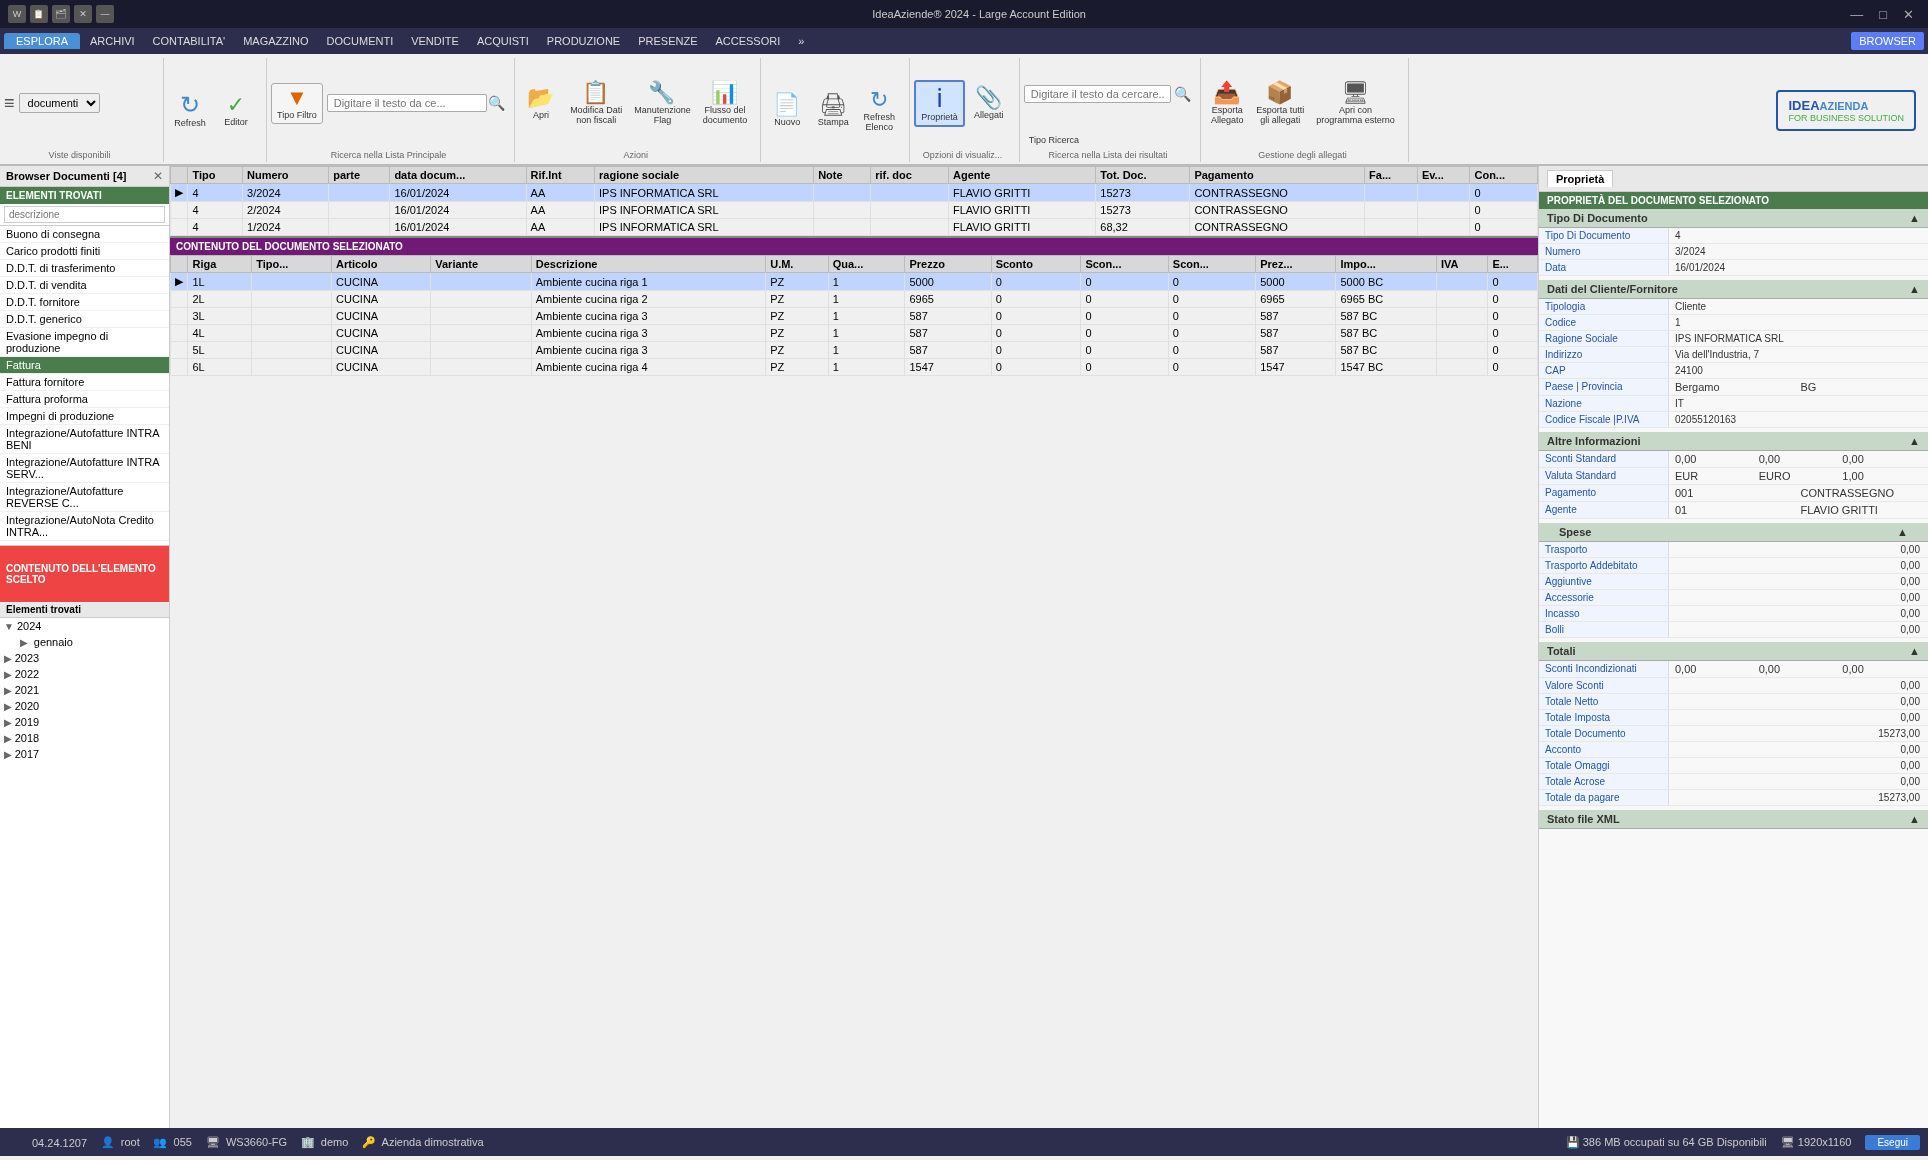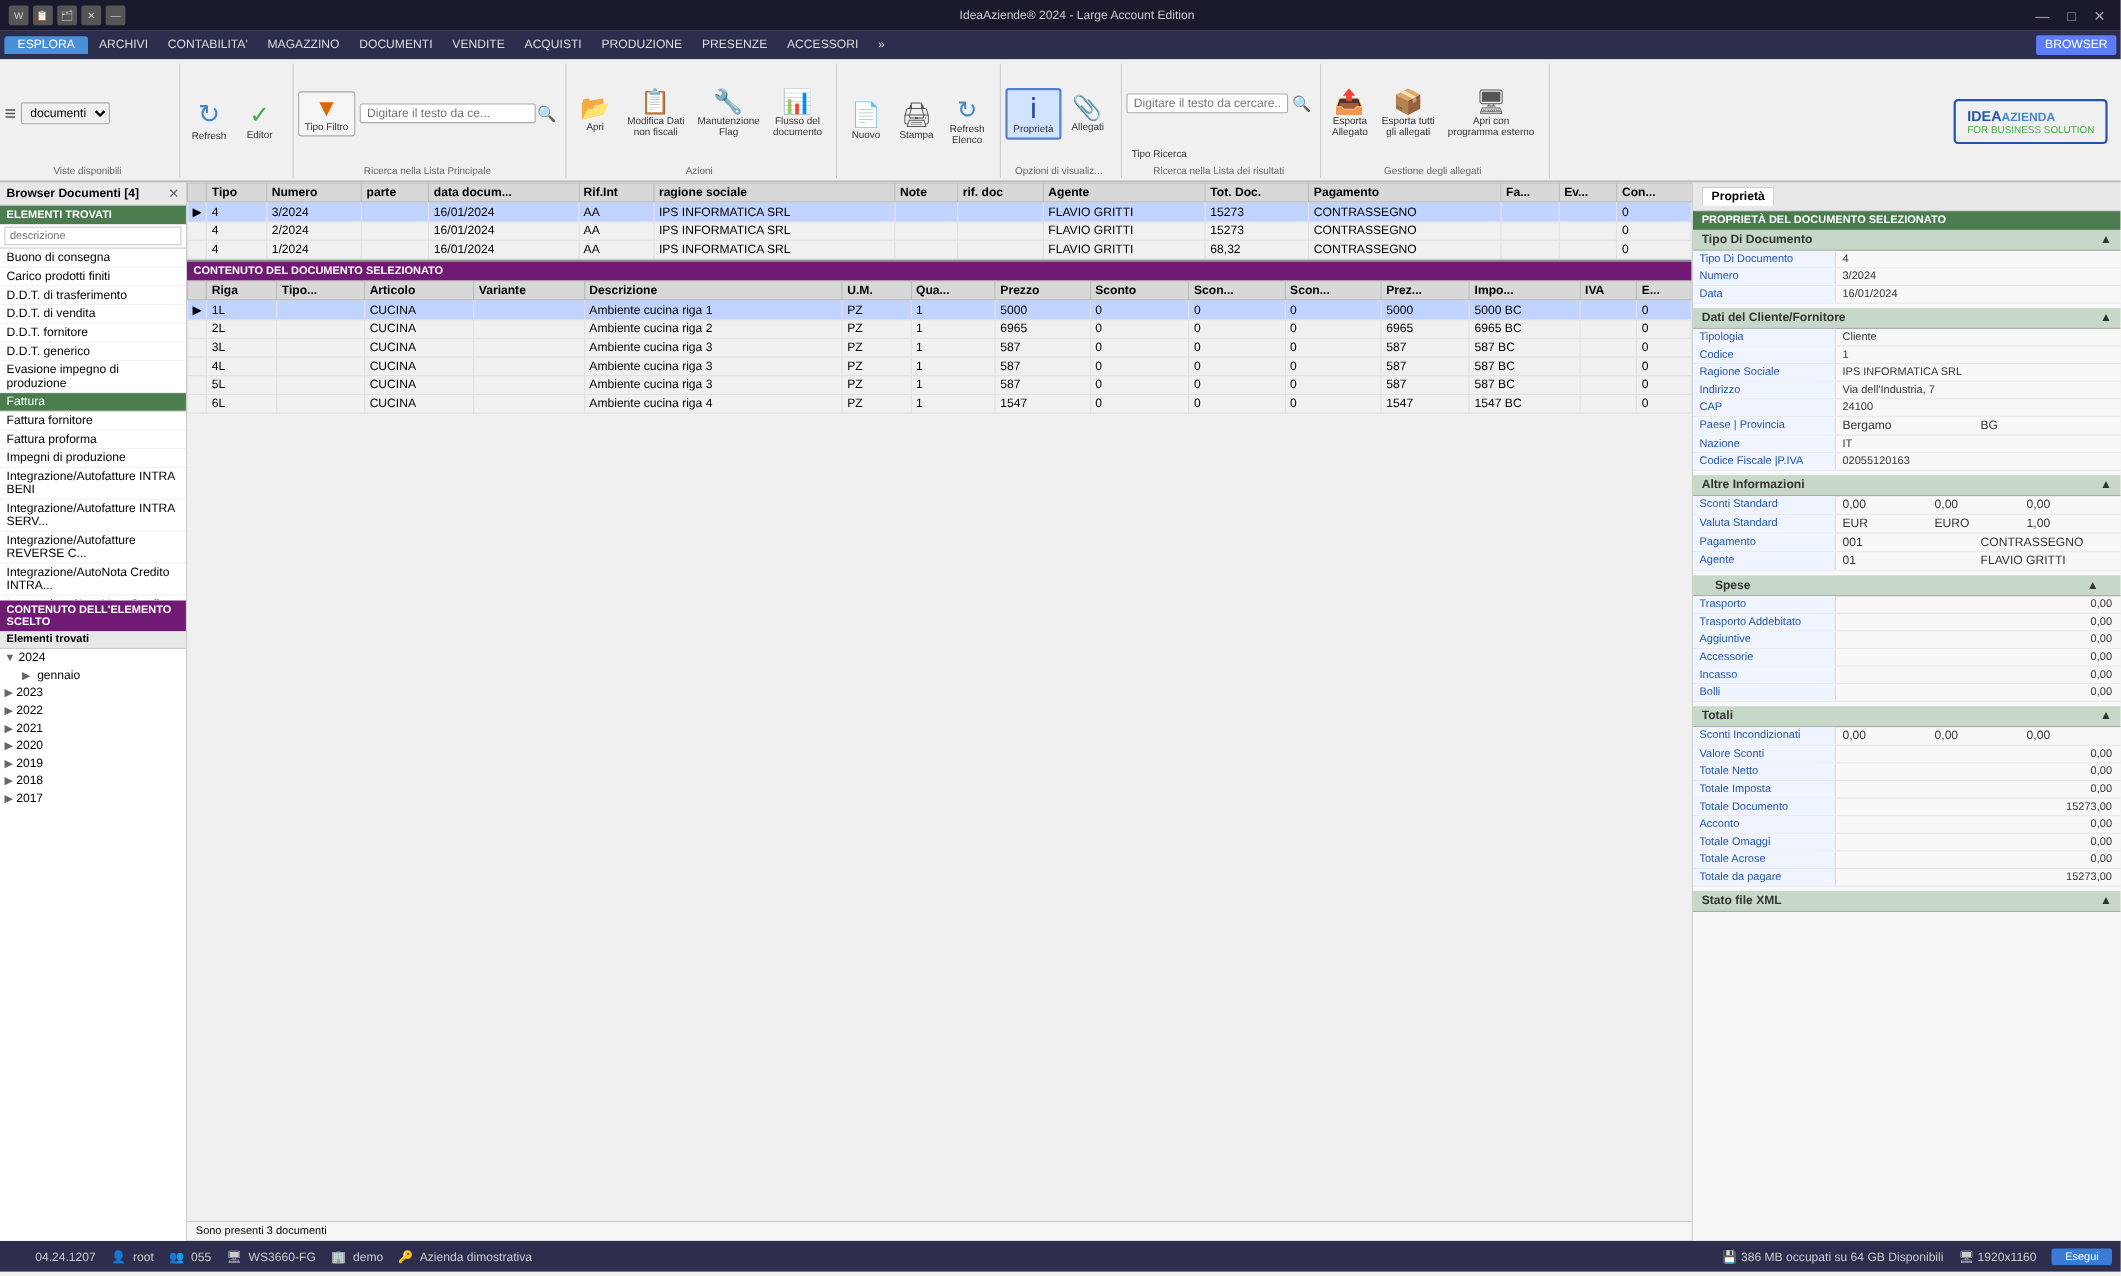--- a/index.html
+++ b/index.html
@@ -259,21 +259,21 @@
       <div class="list-item">Fattura proforma</div>
       <div class="list-item">Impegni di produzione</div>
       <div class="list-item">Integrazione/Autofatture INTRA BENI</div>
       <div class="list-item">Integrazione/Autofatture INTRA SERV...</div>
       <div class="list-item">Integrazione/Autofatture REVERSE C...</div>
       <div class="list-item">Integrazione/AutoNota Credito INTRA...</div>
       <div class="list-item">Integrazione/AutoNota Credito INTRA...</div>
 
     </div>
 
-    <div style="background:#701a75; color:white; padding:3px 6px; font-size:10px; font-weight:bold;">CONTENUTO DELL'ELEMENTO SCELTO</div>
+    <div style="background:#ef4444; color:white; padding:17px 6px; font-size:10px; font-weight:bold;">CONTENUTO DELL'ELEMENTO SCELTO</div>
     <div style="padding:2px 6px; font-size:10px; font-weight:bold; background:#e8e8e8; border-bottom:1px solid #ccc;">Elementi trovati</div>
 
     <div id="tree-view" style="flex:1; overflow-y:auto; background:white;">
       <div style="padding:2px 4px; display:flex; align-items:center; cursor:pointer;">
         <span style="color:#666; margin-right:3px; font-size:10px;">▼</span>
         <span>2024</span>
       </div>
       <div style="padding:2px 4px 2px 20px; cursor:pointer;">
         <span style="color:#666; margin-right:3px; font-size:10px;">▶</span>
         <span>gennaio</span>
@@ -517,21 +517,20 @@
             <td>0</td>
             <td>1547</td>
             <td>1547 BC</td>
             <td></td>
             <td>0</td>
           </tr>
         </tbody>
       </table>
     </div>
 
-    <div style="background:#f5f5f5; border-top:1px solid #ccc; padding:3px 8px; font-size:10px;">Sono presenti 3 documenti</div>
   </div>
 
   <div id="right-panel" style="width:390px; border-left:1px solid #ccc; display:flex; flex-direction:column; overflow-y:auto; background:#f8f8f8;">
 
     <div style="background:#e8e8e8; border-bottom:1px solid #ccc; padding:4px 8px; font-weight:bold; font-size:11px; display:flex; gap:4px; align-items:center;">
       <span style="background:#fff; border:1px solid #ccc; border-bottom:none; padding:2px 8px; font-size:11px; cursor:pointer;">Proprietà</span>
     </div>
 
     <div style="background:#4a7c4e; color:white; padding:3px 8px; font-size:10px; font-weight:bold;">PROPRIETÀ DEL DOCUMENTO SELEZIONATO</div>
 

